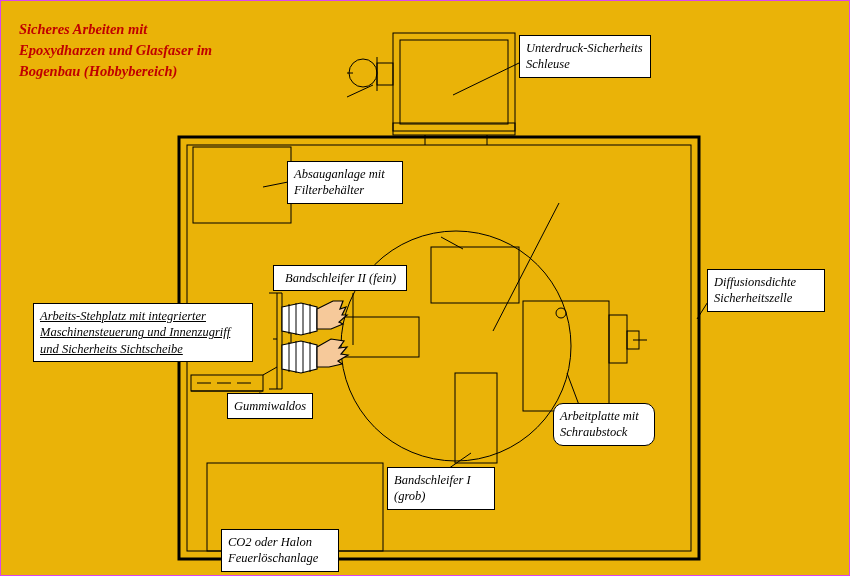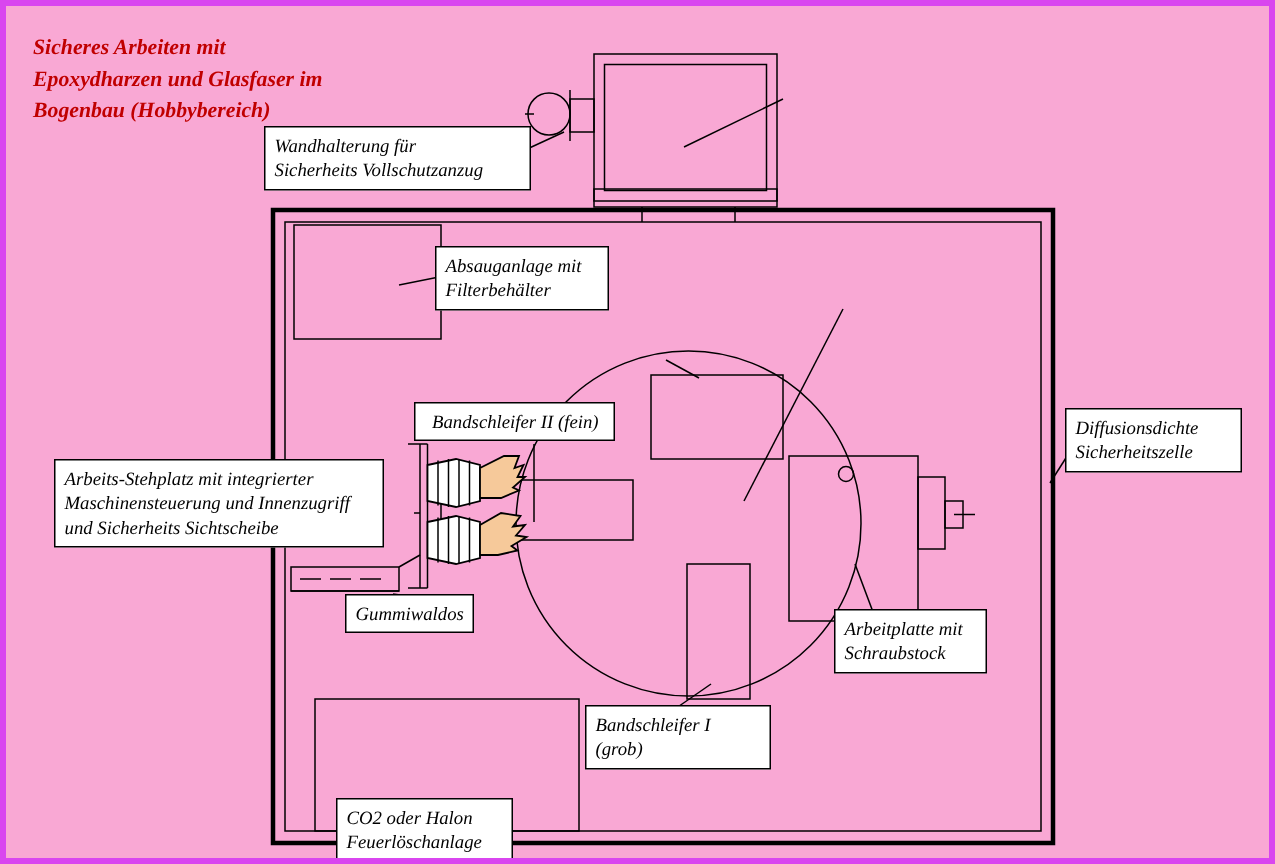--- a/index.html
+++ b/index.html
@@ -4,22 +4,22 @@
 <style>
   html, body {
     margin: 0;
     padding: 0;
     background: #ffffff;
   }
   #canvas {
     position: relative;
     width: 850px;
     height: 576px;
-    background: #f9a8d4;
-    border: 4px solid #d946ef;
+    background: #eab308;
+    border: 1px solid #d946ef;
     box-sizing: border-box;
     overflow: hidden;
     font-family: "Liberation Serif", serif;
   }
   .title {
     position: absolute;
     left: 18px;
     top: 18px;
     width: 320px;
     color: #c00000;
@@ -164,30 +164,30 @@
     <line class="leader" x1="558" y1="202" x2="492" y2="330"></line>
     <line class="leader" x1="440" y1="236" x2="462" y2="248"></line>
     <line class="leader" x1="352" y1="292" x2="352" y2="344"></line>
     <line class="leader" x1="710" y1="296" x2="696" y2="318"></line>
     <line class="leader" x1="272" y1="338" x2="276" y2="338"></line>
     <line class="leader" x1="272" y1="394" x2="258" y2="392"></line>
     <line class="leader" x1="578" y1="404" x2="566" y2="372"></line>
     <line class="leader" x1="444" y1="470" x2="470" y2="452"></line>
   </svg>
 
-  <div class="label" style="left:172px; top:80px; width:178px;">Wandhalterung für
-Sicherheits Vollschutzanzug</div>
+  <div class="label" style="left:518px; top:34px; width:132px;">Unterdruck-Sicherheits
+Schleuse</div>
   <div class="label" style="left:286px; top:160px; width:116px;">Absauganlage mit
 Filterbehälter</div>
   <div class="label" style="left:272px; top:264px; width:134px;padding-left:11px;">Bandschleifer II (fein)</div>
   <div class="label" style="left:706px; top:268px; width:118px;">Diffusionsdichte
 Sicherheitszelle</div>
-  <div class="label" style="left:32px; top:302px; width:220px;">Arbeits-Stehplatz mit integrierter
+  <div class="label" style="left:32px; top:302px; width:220px;text-decoration:underline;">Arbeits-Stehplatz mit integrierter
 Maschinensteuerung und Innenzugriff
 und Sicherheits Sichtscheibe</div>
   <div class="label" style="left:226px; top:392px; width:86px;">Gummiwaldos</div>
-  <div class="label" style="left:552px; top:402px; width:102px;">Arbeitplatte mit
+  <div class="label" style="left:552px; top:402px; width:102px;border-radius:10px;">Arbeitplatte mit
 Schraubstock</div>
-  <div class="label" style="left:386px; top:466px; width:124px;">Bandschleifer I (grob)</div>
+  <div class="label" style="left:386px; top:466px; width:108px;">Bandschleifer I (grob)</div>
   <div class="label" style="left:220px; top:486px; width:118px;margin-top:42px;">CO2 oder Halon
 Feuerlöschanlage</div>
 
 </div>
 
 </body></html>

